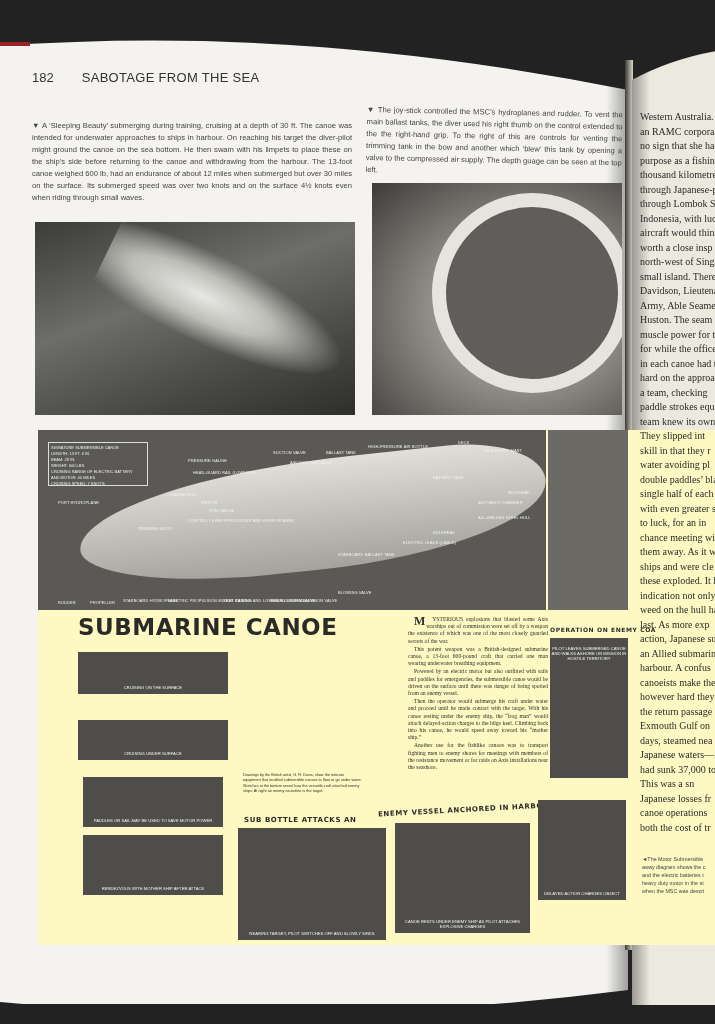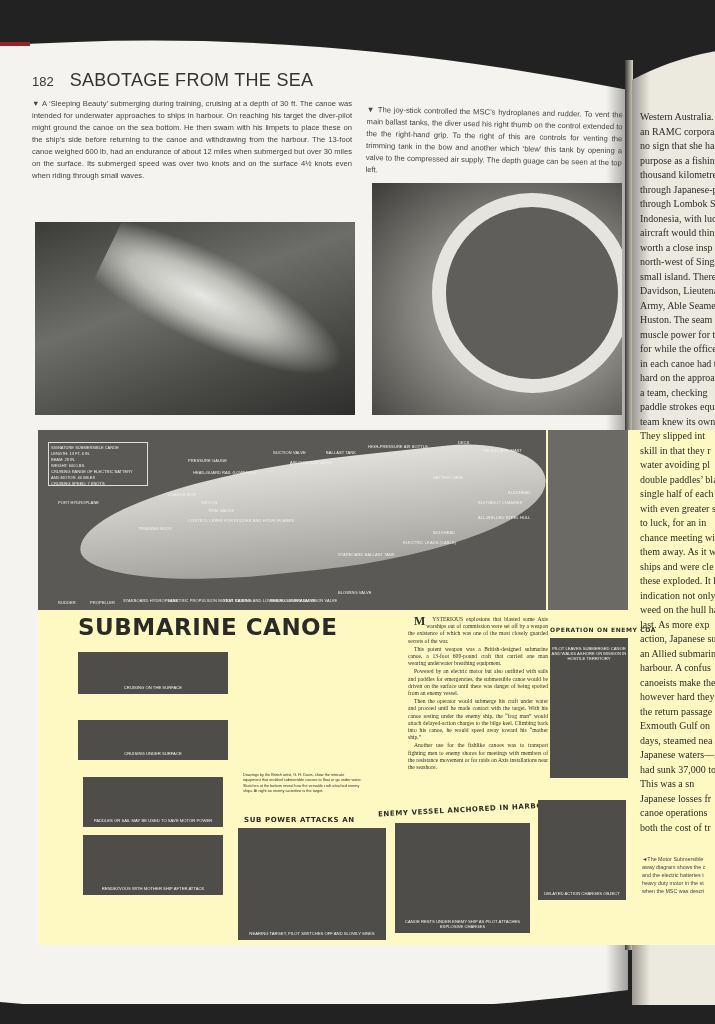--- a/index.html
+++ b/index.html
@@ -9,24 +9,24 @@
     clip-path:path("M0 14 Q300 -8 628 58 L628 958 Q300 1000 0 970 Z");}
   .page-left-shade{position:absolute;right:0;top:0;width:22px;height:100%;background:linear-gradient(to right,rgba(0,0,0,0),rgba(0,0,0,0.35));}
   .red-edge{position:absolute;left:0;top:42px;width:30px;height:4px;background:#9b2323;}
   .gutter{position:absolute;left:625px;top:60px;width:8px;height:890px;background:linear-gradient(to right,#3a3a36,#8a877d,#d6d3c8);}
   .page-right{position:absolute;left:632px;top:50px;width:90px;height:955px;background:#ece9df;
     clip-path:path("M0 30 Q40 8 90 0 L90 985 Q40 975 0 955 Z");}
   .right-shade{position:absolute;left:0;top:0;width:18px;height:100%;background:linear-gradient(to right,rgba(0,0,0,0.35),rgba(0,0,0,0));}
 
   .header{position:absolute;left:32px;top:70px;display:flex;gap:16px;align-items:baseline;color:#333;}
   .page-num{font-size:13px;}
-  .running-title{font-size:18px;letter-spacing:0.3px;}
+  .running-title{font-size:13px;letter-spacing:0.3px;margin-left:12px;}
 
   .caption{position:absolute;font-size:7.6px;line-height:12px;color:#444;text-align:justify;}
-  .cap-left{left:32px;top:98px;width:320px;}
+  .cap-left{left:32px;top:120px;width:320px;}
   .cap-right{left:367px;top:104px;width:256px;transform:rotate(1.2deg);transform-origin:left top;}
 
   .photo{position:absolute;overflow:hidden;}
   .photo-sea{left:35px;top:222px;width:320px;height:193px;background:linear-gradient(160deg,#3b3b38 0%,#6d6d69 40%,#4b4b48 70%,#2e2e2c 100%);}
   .wake{position:absolute;left:60px;top:40px;width:260px;height:90px;background:radial-gradient(ellipse at 40% 50%,#e7e7e3 0%,#bdbdb8 35%,rgba(120,120,116,0) 70%);transform:rotate(26deg);}
   .photo-cockpit{left:372px;top:183px;width:250px;height:232px;background:radial-gradient(ellipse at 60% 55%,#c9c7c0 0%,#8e8c86 45%,#3c3b38 100%);}
   .hatch{position:absolute;left:60px;top:10px;width:200px;height:200px;border-radius:50%;border:14px solid #e6e4de;box-sizing:border-box;background:#5f5e5a;}
 
   .poster{position:absolute;left:38px;top:430px;width:702px;height:515px;background:#fef9c3;text-decoration:underline;}
   .diagram{position:absolute;left:0;top:0;width:508px;height:180px;background:#5a5955;}
@@ -146,21 +146,21 @@
       <p>Powered by an electric motor but also outfitted with sails and paddles for emergencies, the submersible canoe would be driven on the surface until there was danger of being spotted from an enemy vessel.</p>
       <p>Then the operator would submerge his craft under water and proceed until he made contact with the target. With his canoe resting under the enemy ship, the “frog man” would attach delayed-action charges to the bilge keel. Climbing back into his canoe, he would speed away toward his “mother ship.”</p>
       <p>Another use for the fishlike canoes was to transport fighting men to enemy shores for meetings with members of the resistance movement or for raids on Axis installations near the seashore.</p>
     </div>
 
     <div class="heading-strip" style="left:512px;top:196px;font-size:6px;">OPERATION ON ENEMY COA</div>
     <div class="panel" style="left:512px;top:208px;width:78px;height:140px;">
       <span class="plabel" style="top:8px;bottom:auto;">PILOT LEAVES SUBMERGED CANOE AND WALKS ASHORE ON MISSION IN HOSTILE TERRITORY</span>
     </div>
 
-    <div class="heading-strip" style="left:206px;top:386px;">SUB POWER ATTACKS AN</div>
+    <div class="heading-strip" style="left:206px;top:386px;">SUB BOTTLE ATTACKS AN</div>
     <div class="heading-strip" style="left:340px;top:376px;transform:rotate(-3deg);">ENEMY VESSEL ANCHORED IN HARBOR</div>
 
     <div class="panel" style="left:200px;top:398px;width:148px;height:112px;">
       <span class="plabel">NEARING TARGET, PILOT SWITCHES OFF AND SLOWLY SINKS</span>
     </div>
     <div class="panel" style="left:357px;top:393px;width:135px;height:110px;">
       <span class="plabel">CANOE RESTS UNDER ENEMY SHIP AS PILOT ATTACHES EXPLOSIVE CHARGES</span>
     </div>
     <div class="panel" style="left:500px;top:370px;width:88px;height:100px;">
       <span class="plabel">DELAYED ACTION CHARGES OBJECT</span>

